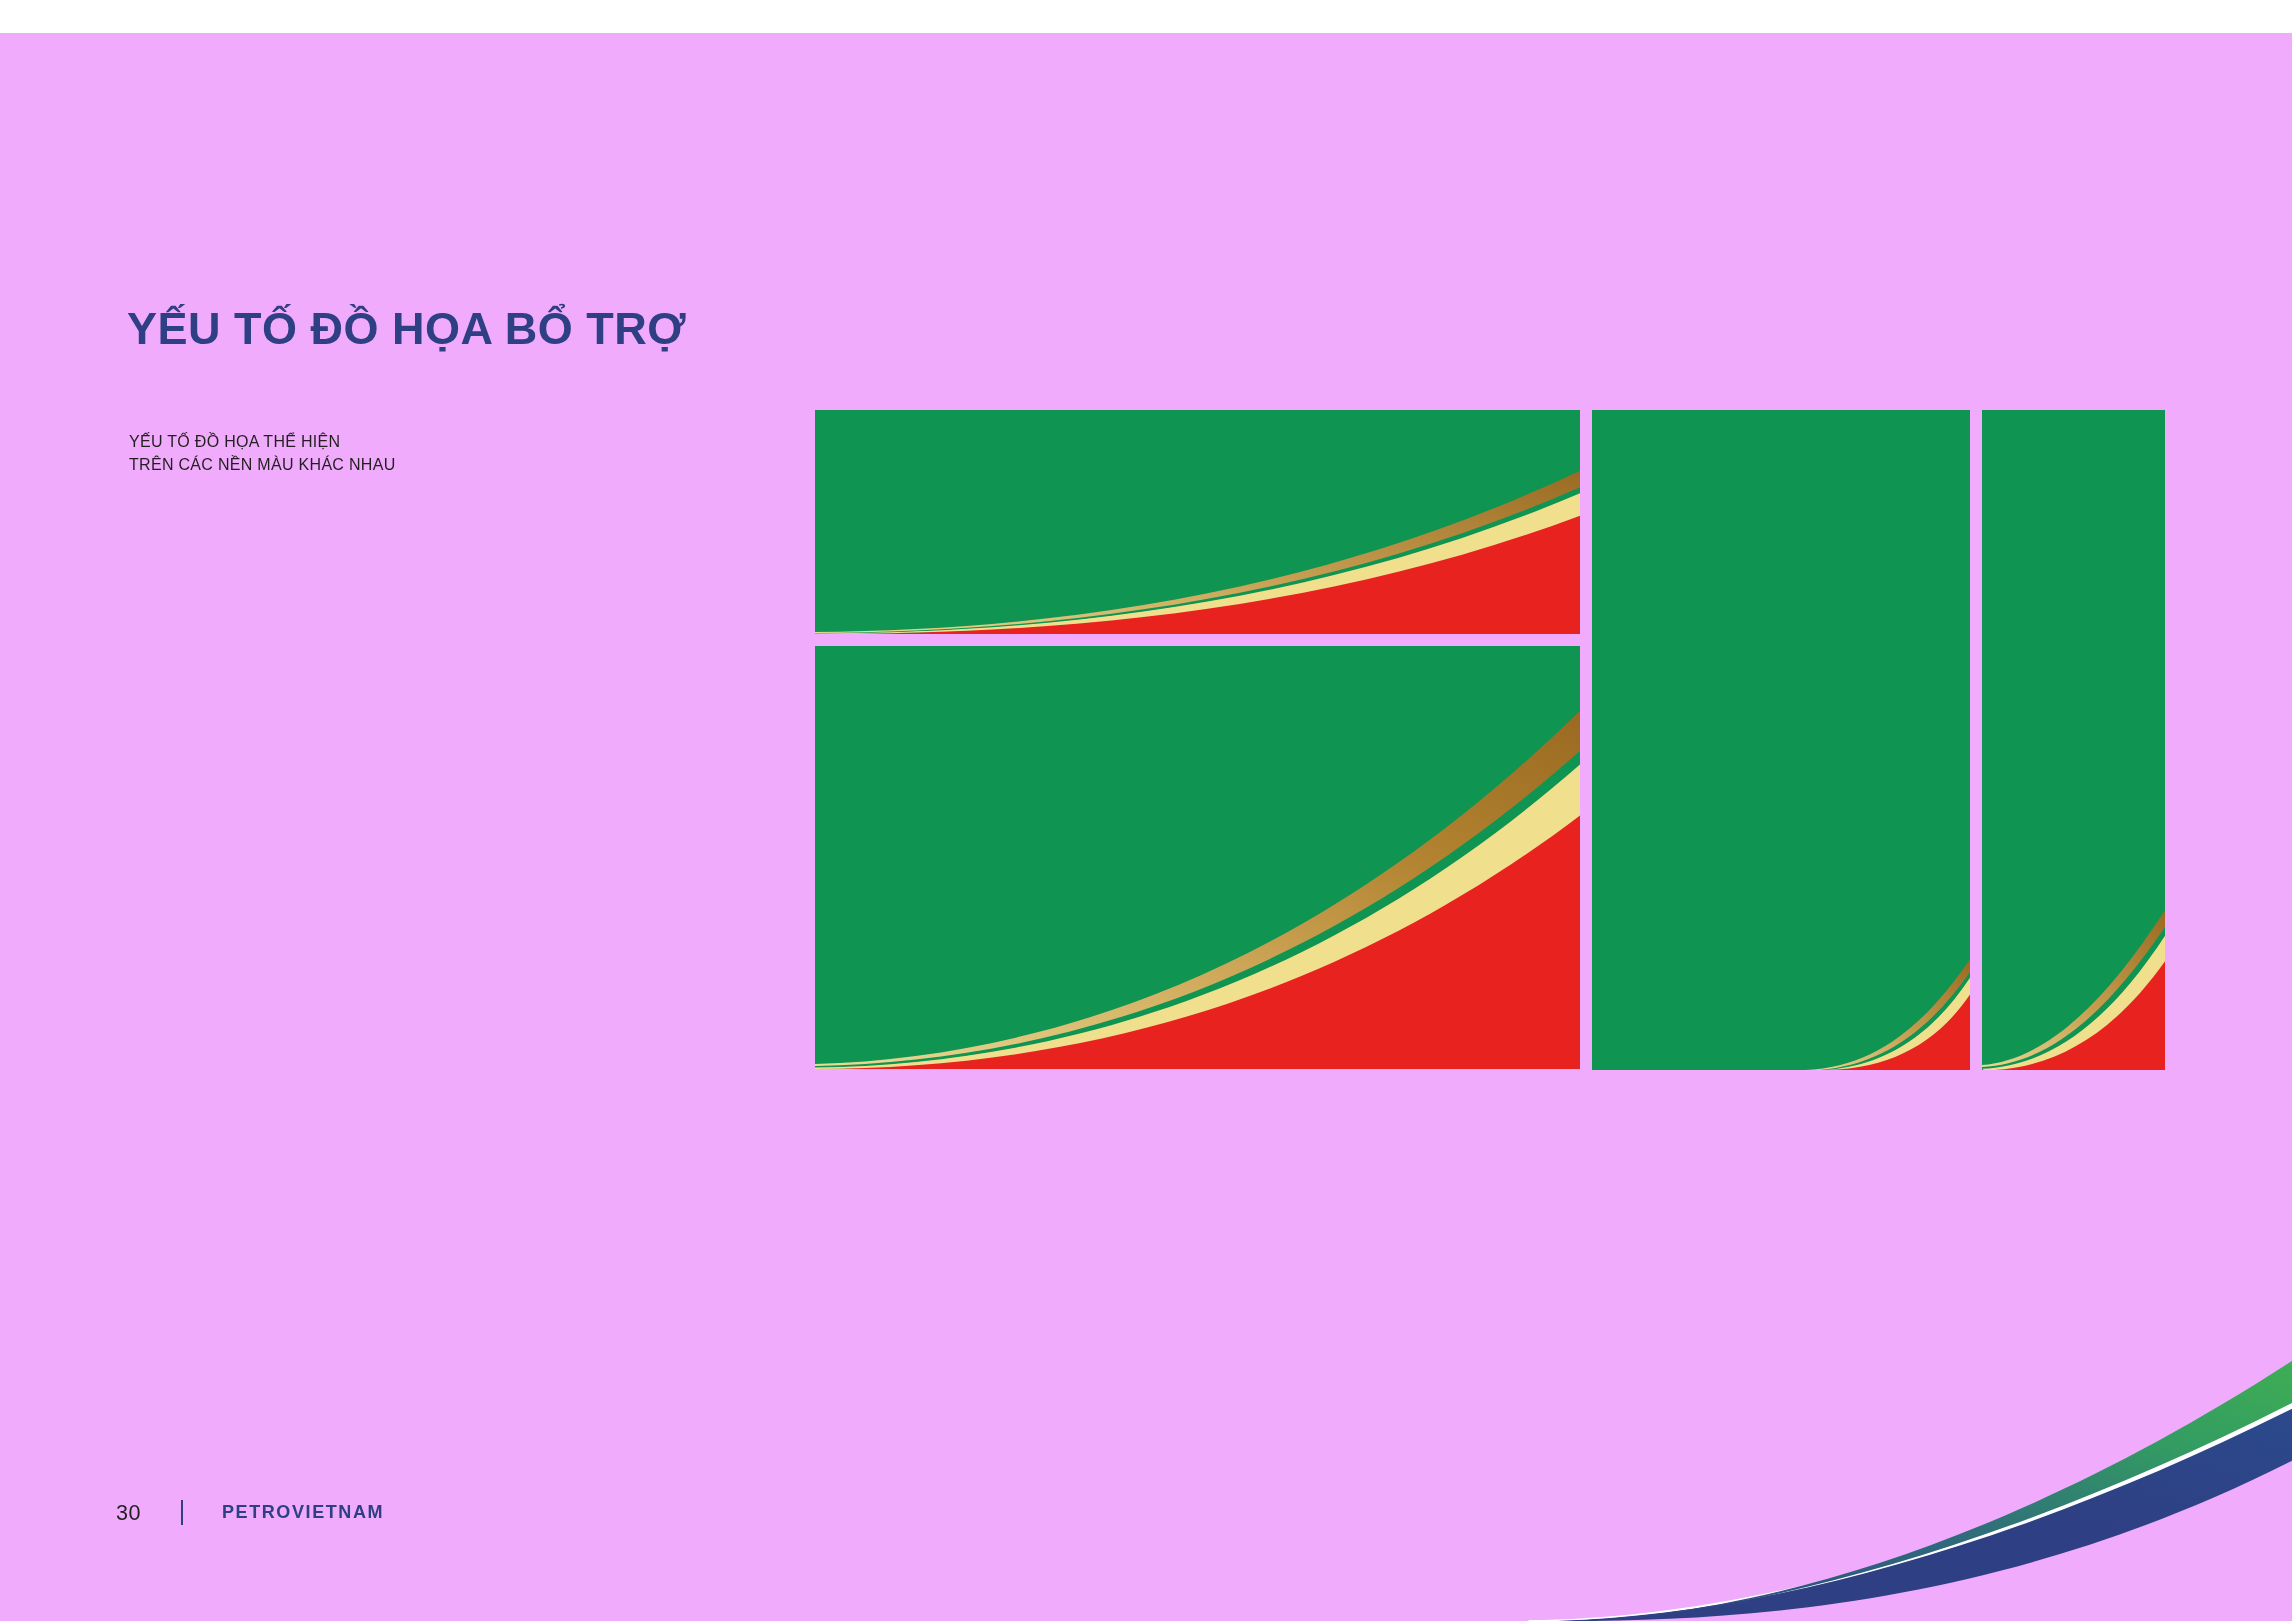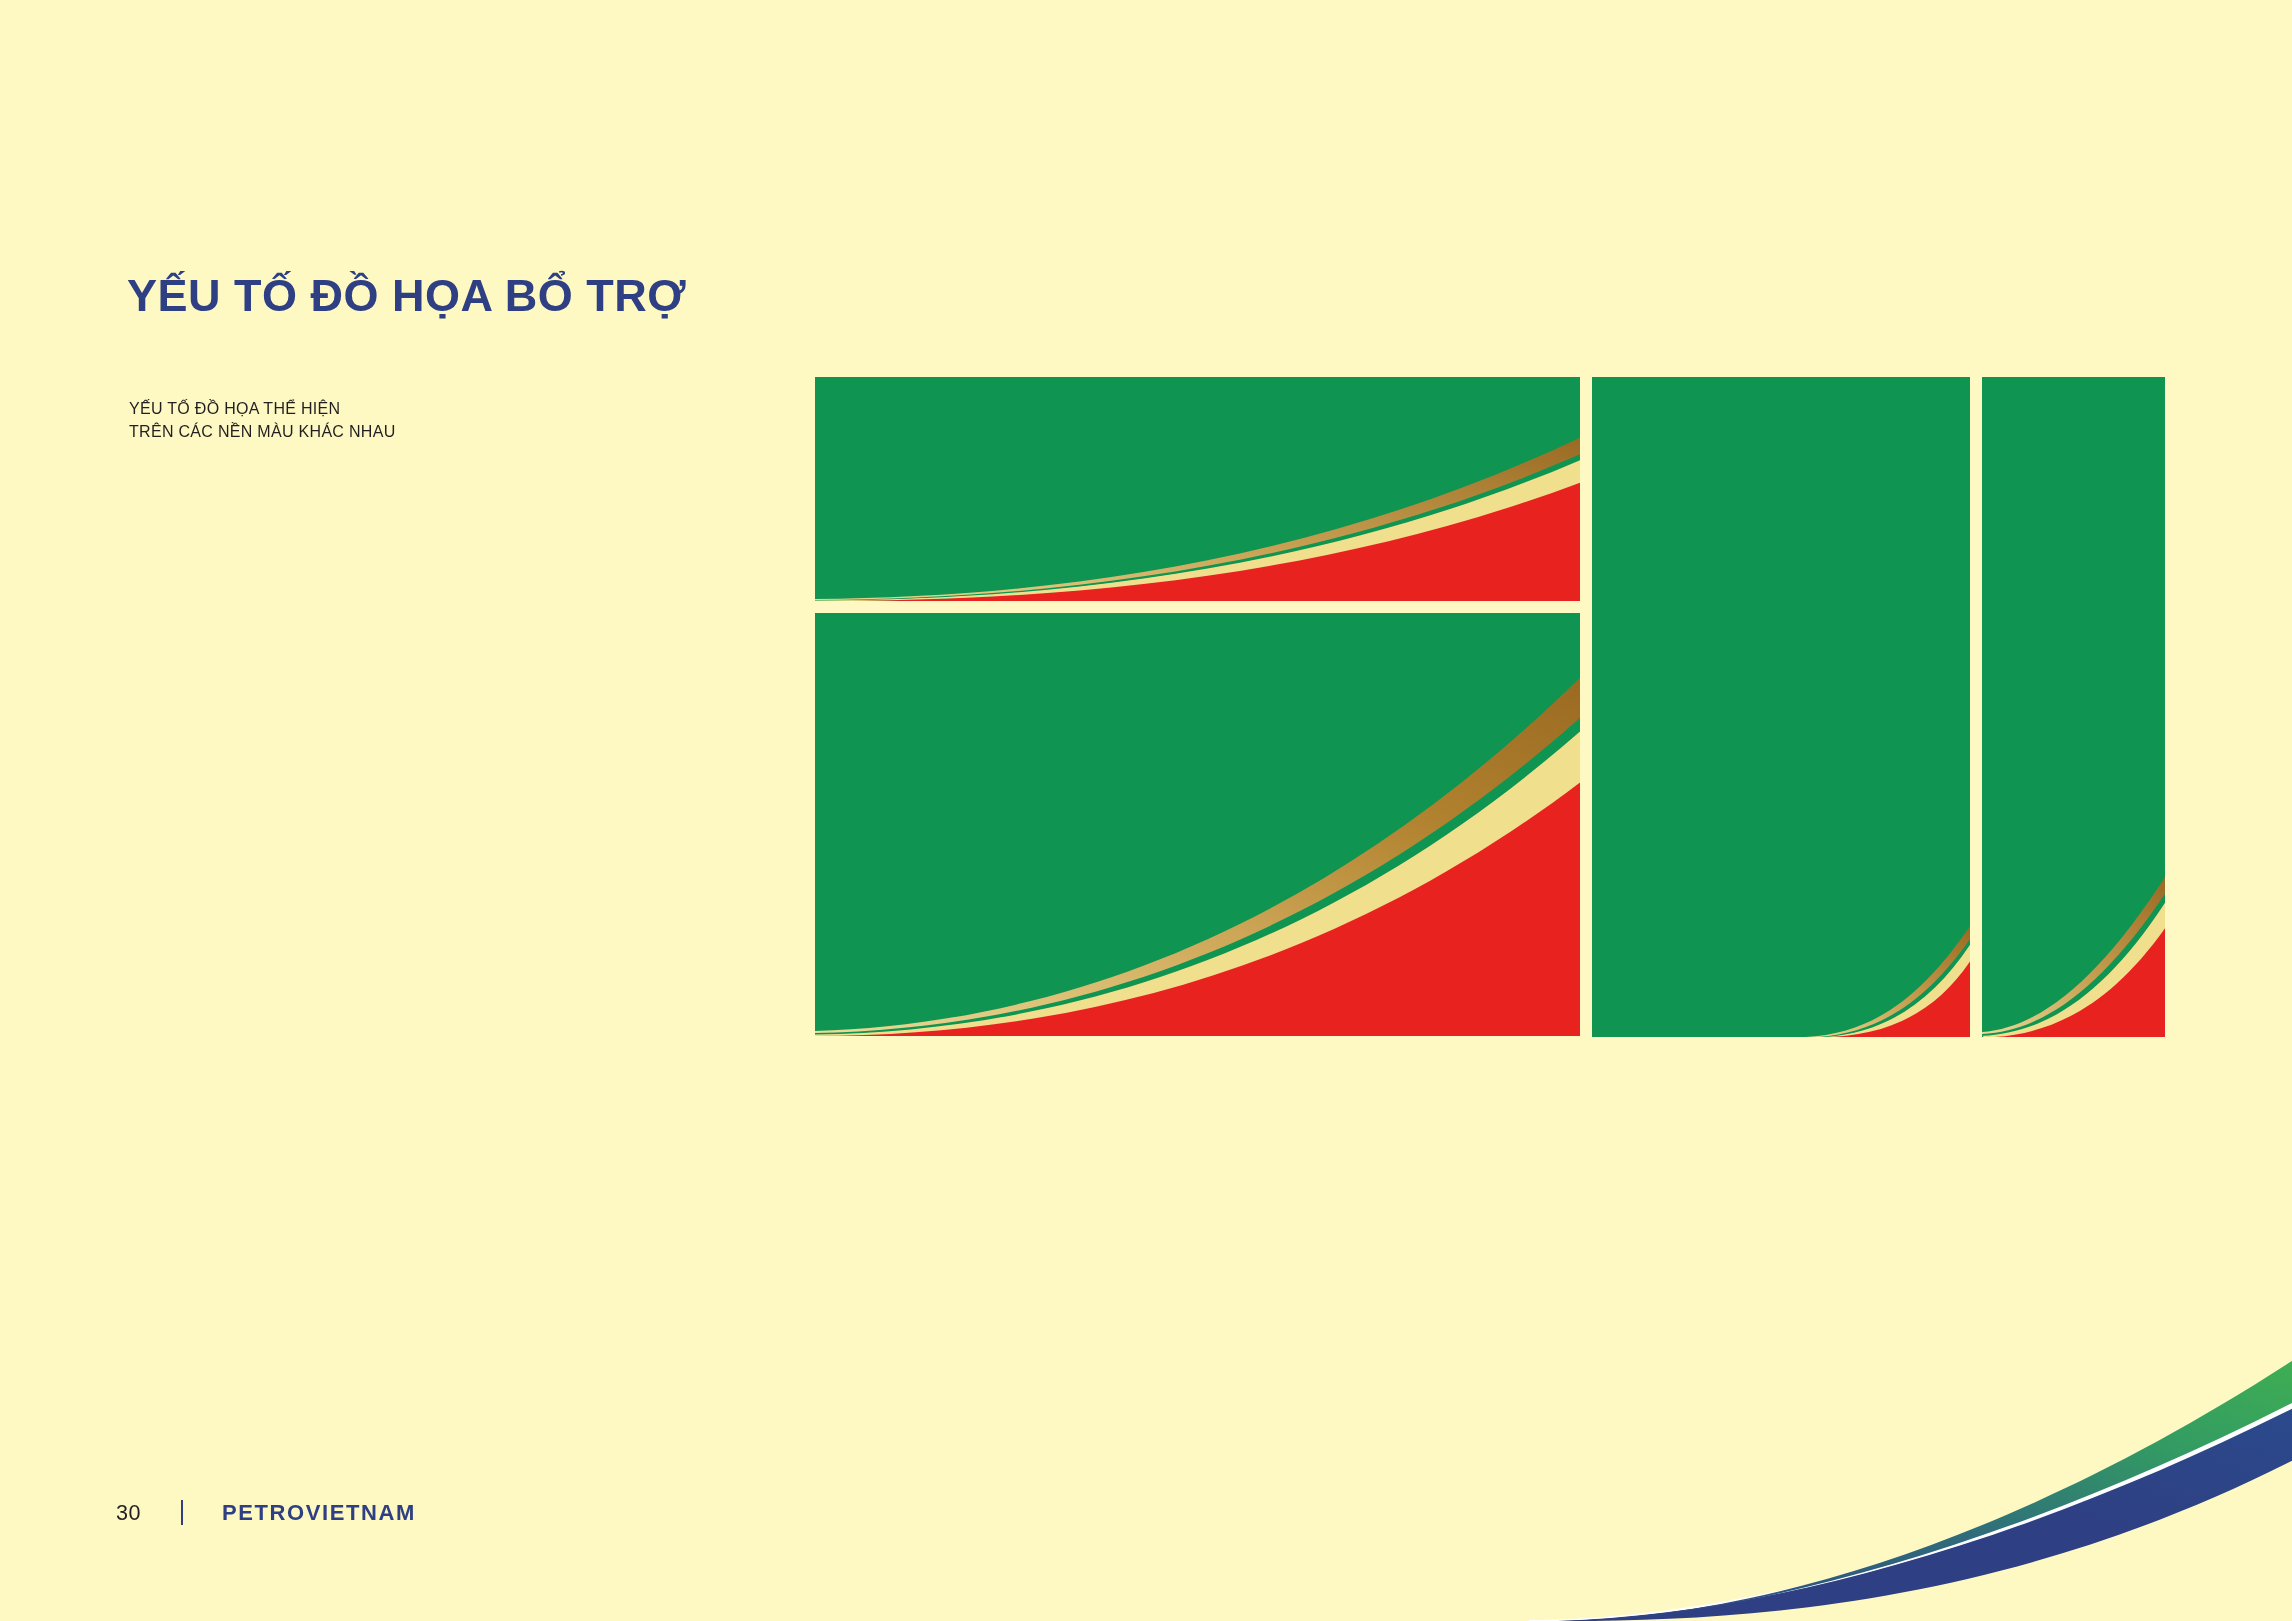--- a/index.html
+++ b/index.html
@@ -12,21 +12,22 @@
     height: 1621px;
     position: relative;
     overflow: hidden;
     font-family: "Liberation Sans", sans-serif;
     -webkit-font-smoothing: antialiased;
   }
 
   #page {
     position: absolute;
     inset: 0;
-    background: #fef9c3;
+    background: #f0abfc;
+    margin-top: 33px;
   }
 
   
   .page-title {
     position: absolute;
     left: 127px;
     top: 243px;
     font-size: 45px;
     font-weight: 700;
     letter-spacing: 0.5px;
@@ -64,21 +65,21 @@
     letter-spacing: 0.4px;
   }
   .footer-divider {
     width: 2px;
     height: 25.5px;
     background: #2e4083;
     margin: 0 21.6px 0 23.5px;
     display: block;
   }
   .footer-brand {
-    font-size: 22px;
+    font-size: 18px;
     font-weight: 700;
     color: #2e4083;
     letter-spacing: 1.6px;
   }
 
   
   .swatch-grid {
     position: absolute;
     left: 815px;
     top: 377px;

